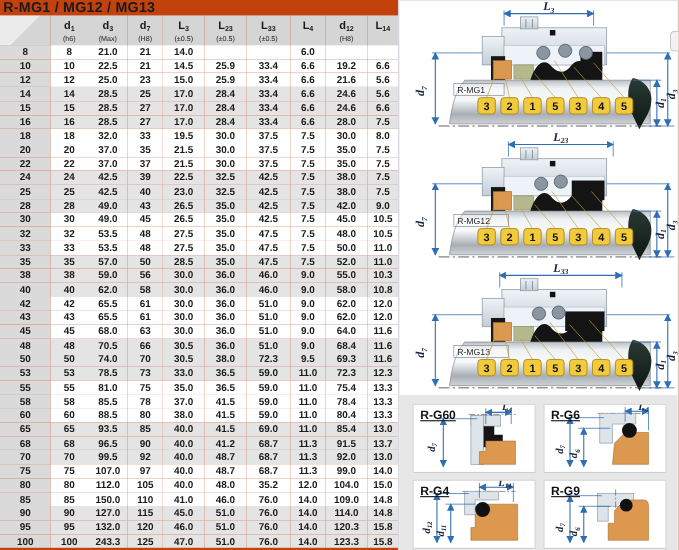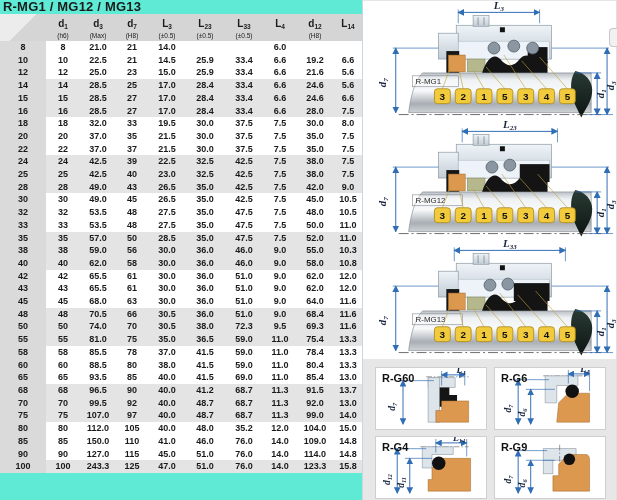--- a/index.html
+++ b/index.html
@@ -1,16 +1,16 @@
 <!DOCTYPE html>
 <html><head>
 <meta charset="utf-8">
 <style>
   html,body{margin:0;padding:0;background:#fff;}
-  .page{position:relative;width:617px;height:500px;background:#5eead4;overflow:hidden;
+  .page{position:relative;width:617px;height:500px;background:#c2410c;overflow:hidden;
         font-family:"Liberation Sans",sans-serif;color:#1a1a1a;}
   
   .left{position:absolute;left:0;top:0;width:362px;height:500px;}
   .title{height:14px;font:700 13px/14px "Liberation Sans",sans-serif;padding-left:3px;letter-spacing:.2px;}
   table.dims{border-collapse:collapse;table-layout:fixed;width:362px;}
   table.dims th,table.dims td{padding:0;margin:0;text-align:center;}
   thead th{background:#d5d5d5;height:27px;vertical-align:top;}
   thead th .h-main{display:block;font:700 10px/11px "Liberation Sans",sans-serif;margin-top:4px;}
   thead th .h-main sub{font-size:6.5px;vertical-align:-2px;}
   thead th .h-note{display:block;font:400 6.5px/8px "Liberation Sans",sans-serif;color:#222;}
@@ -21,21 +21,21 @@
   tbody tr:nth-of-type(6n+6) td:not(.rowhead){background:#e4e4e4;}
   td.rowhead{background:#dadada;font-weight:700;}
   
   .panel{position:absolute;left:362px;top:0;width:255px;height:500px;background:#fff;
          border-left:1px solid #ccd6de;border-top:1px solid #e6e6e6;border-right:1px solid #e0e0e0;box-sizing:border-box;}
   .maind{display:block;width:253px;height:119px;}
   .minis{position:absolute;left:0;top:358px;width:253px;height:142px;background:#e7e7e7;
          box-sizing:border-box;padding:8px 7px 6px 12px;
          display:grid;grid-template-columns:112px 112px;grid-template-rows:63px 63px;gap:6px 7px;}
   .mini{position:relative;background:#fff;border:1px solid #cfcfcf;box-sizing:border-box;}
-  .mini-label{position:absolute;left:6px;top:4px;font:700 11px "Liberation Sans",sans-serif;color:#111;z-index:2;}
+  .mini-label{position:absolute;left:6px;top:4px;font:700 11px "Liberation Sans",sans-serif;color:#111;z-index:2;text-decoration:underline;}
   .mini svg{position:absolute;left:0;top:0;width:110px;height:61px;}
   .edge-tab{position:absolute;right:0;top:28px;width:7px;height:17px;background:#f1f1f1;
             border:1px solid #c8c8c8;border-right:none;border-radius:4px 0 0 4px;}
   
   .thin{stroke:#2f6db5;stroke-width:.7;fill:none;}
   .dim{stroke:#2f6db5;stroke-width:1;fill:none;}
   .arr2{marker-start:url(#arr);marker-end:url(#arr);}
   .dimlab{font:italic 700 11px "Liberation Serif",serif;fill:#18243e;}
   .dimlab .dimsub{font-size:7px;}
   .mlab{font:italic 700 10px "Liberation Serif",serif;fill:#18243e;}
@@ -412,20 +412,32 @@
             <td>74.0</td>
             <td>70</td>
             <td>30.5</td>
             <td>38.0</td>
             <td>72.3</td>
             <td>9.5</td>
             <td>69.3</td>
             <td>11.6</td>
           </tr>
 
+          <tr>
+            <td class="rowhead">53</td>
+            <td>53</td>
+            <td>78.5</td>
+            <td>73</td>
+            <td>33.0</td>
+            <td>36.5</td>
+            <td>59.0</td>
+            <td>11.0</td>
+            <td>72.3</td>
+            <td>12.3</td>
+          </tr>
 
           <tr>
             <td class="rowhead">55</td>
             <td>55</td>
             <td>81.0</td>
             <td>75</td>
             <td>35.0</td>
             <td>36.5</td>
             <td>59.0</td>
             <td>11.0</td>
@@ -543,20 +555,32 @@
             <td>127.0</td>
             <td>115</td>
             <td>45.0</td>
             <td>51.0</td>
             <td>76.0</td>
             <td>14.0</td>
             <td>114.0</td>
             <td>14.8</td>
           </tr>
 
+          <tr>
+            <td class="rowhead">95</td>
+            <td>95</td>
+            <td>132.0</td>
+            <td>120</td>
+            <td>46.0</td>
+            <td>51.0</td>
+            <td>76.0</td>
+            <td>14.0</td>
+            <td>120.3</td>
+            <td>15.8</td>
+          </tr>
 
           <tr>
             <td class="rowhead">100</td>
             <td>100</td>
             <td>243.3</td>
             <td>125</td>
             <td>47.0</td>
             <td>51.0</td>
             <td>76.0</td>
             <td>14.0</td>

